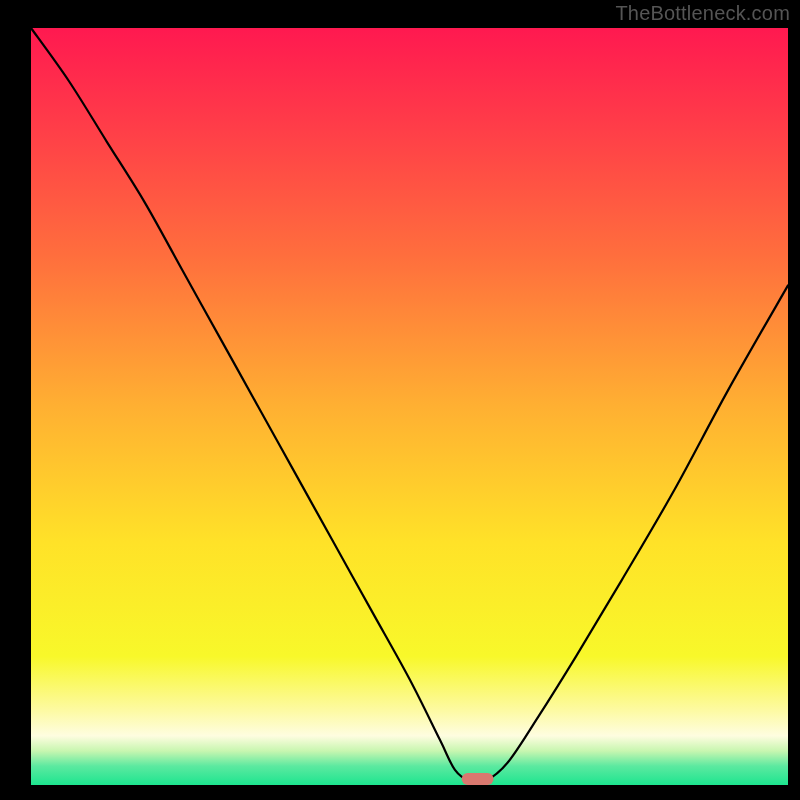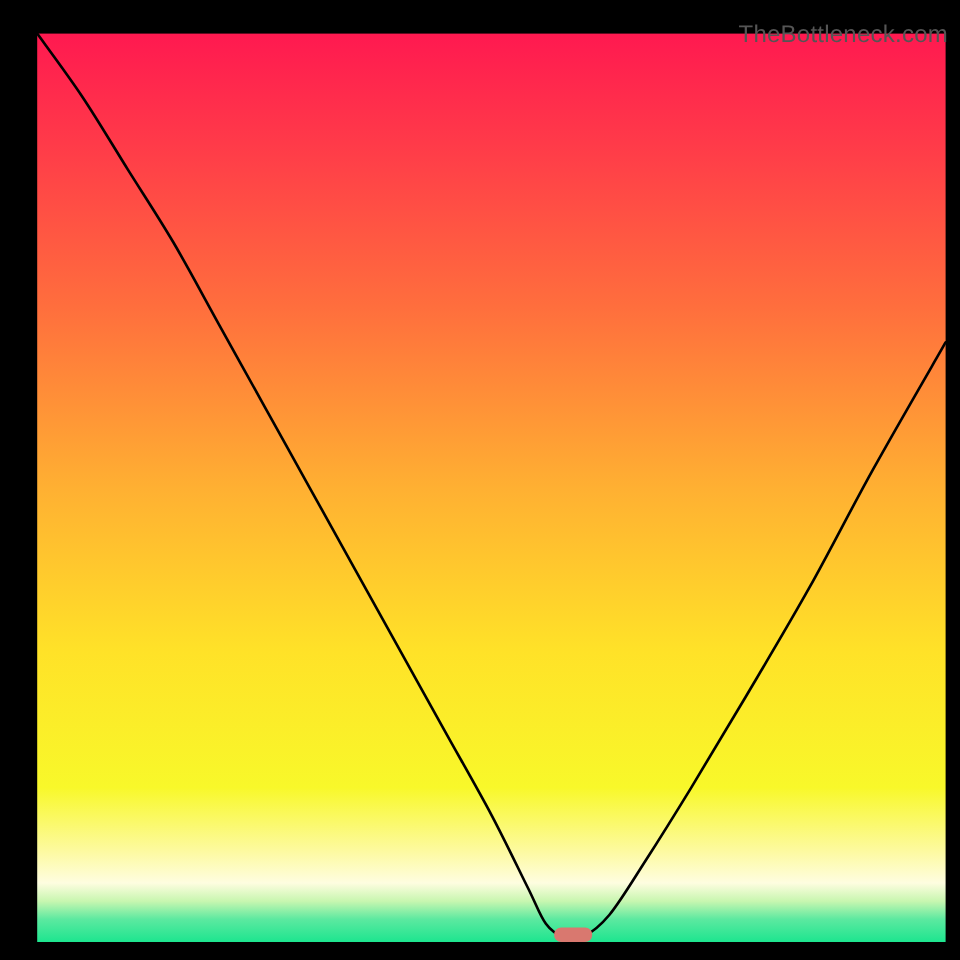--- a/index.html
+++ b/index.html
@@ -17,21 +17,20 @@
   }
   .watermark {
     position: absolute;
     top: 2px;
     right: 10px;
     color: #555;
     font-size: 20px;
     font-weight: 500;
     z-index: 5;
     letter-spacing: 0.2px;
-    margin-top: 16px;
   }
   svg {
     display: block;
   }
 </style>
 </head>
 <body>
 
 <div class="container">
   <div class="watermark">TheBottleneck.com</div>

